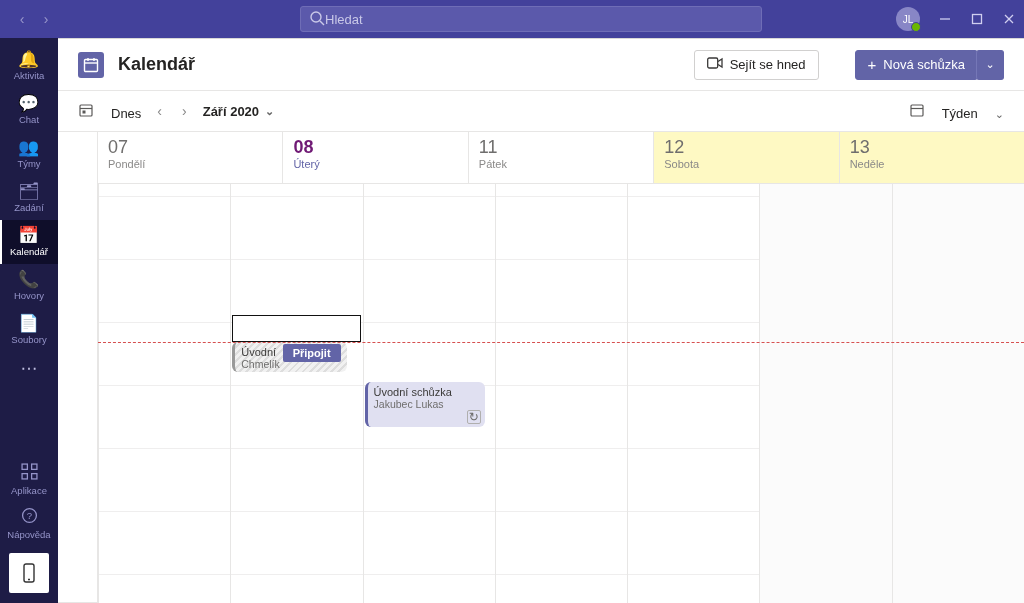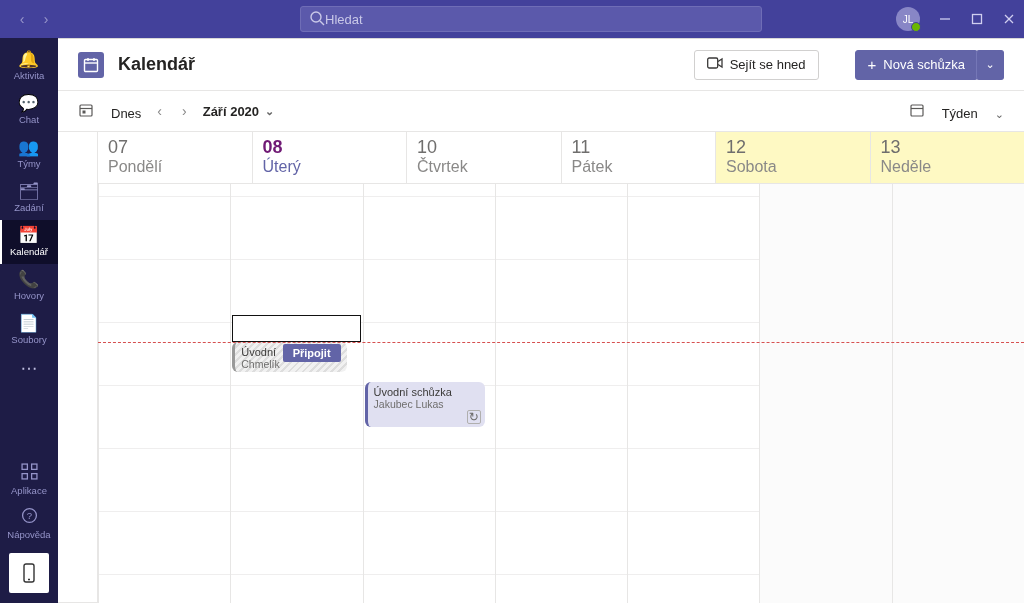--- a/index.html
+++ b/index.html
@@ -132,21 +132,21 @@
   }
   .day-headers {
     height: 52px; display:flex; border-bottom: 1px solid #e7e6e5;
     flex-shrink:0;
   }
   .day-header {
     flex:1; border-left:1px solid #e7e6e5; padding: 6px 10px;
   }
   .day-header.first { border-left: none; }
   .day-num { font-size: 18px; font-weight: 300; color:#6f6e6d; line-height:1.1;}
-  .day-name { font-size: 16px; color:#8a8988; }
+  .day-name { font-size: 11px; color:#8a8988; }
   .day-header.today .day-num { color:#701a75; font-weight:700; }
   .day-header.today .day-name { color:#6264a7; }
   .day-header.weekend { background:#fef9c3; }
 
   .grid-body {
     flex:1; display:flex; position:relative; overflow:hidden;
   }
   .grid-body .time-col { width:40px; }
   .grid-body .days { flex:1; display:flex; position:relative; }
   .grid-body .day-col { flex:1; border-left:1px solid #e7e6e5; position:relative; }
@@ -365,24 +365,20 @@
     <div class="time-col" style="border-bottom:1px solid #e7e6e5;"></div>
     <div class="cal-wrap">
       <div class="day-headers" id="day-headers">
           <div class="day-header first">
             <div class="day-num">07</div>
                    <div class="day-name">Pondělí</div>
           </div>
           <div class="day-header today">
             <div class="day-num">08</div>
                    <div class="day-name">Úterý</div>
-          </div>
-          <div class="day-header">
-            <div class="day-num">10</div>
-                   <div class="day-name">Čtvrtek</div>
           </div>
           <div class="day-header">
             <div class="day-num">11</div>
                    <div class="day-name">Pátek</div>
           </div>
           <div class="day-header weekend">
             <div class="day-num">12</div>
                    <div class="day-name">Sobota</div>
           </div>
           <div class="day-header weekend">

